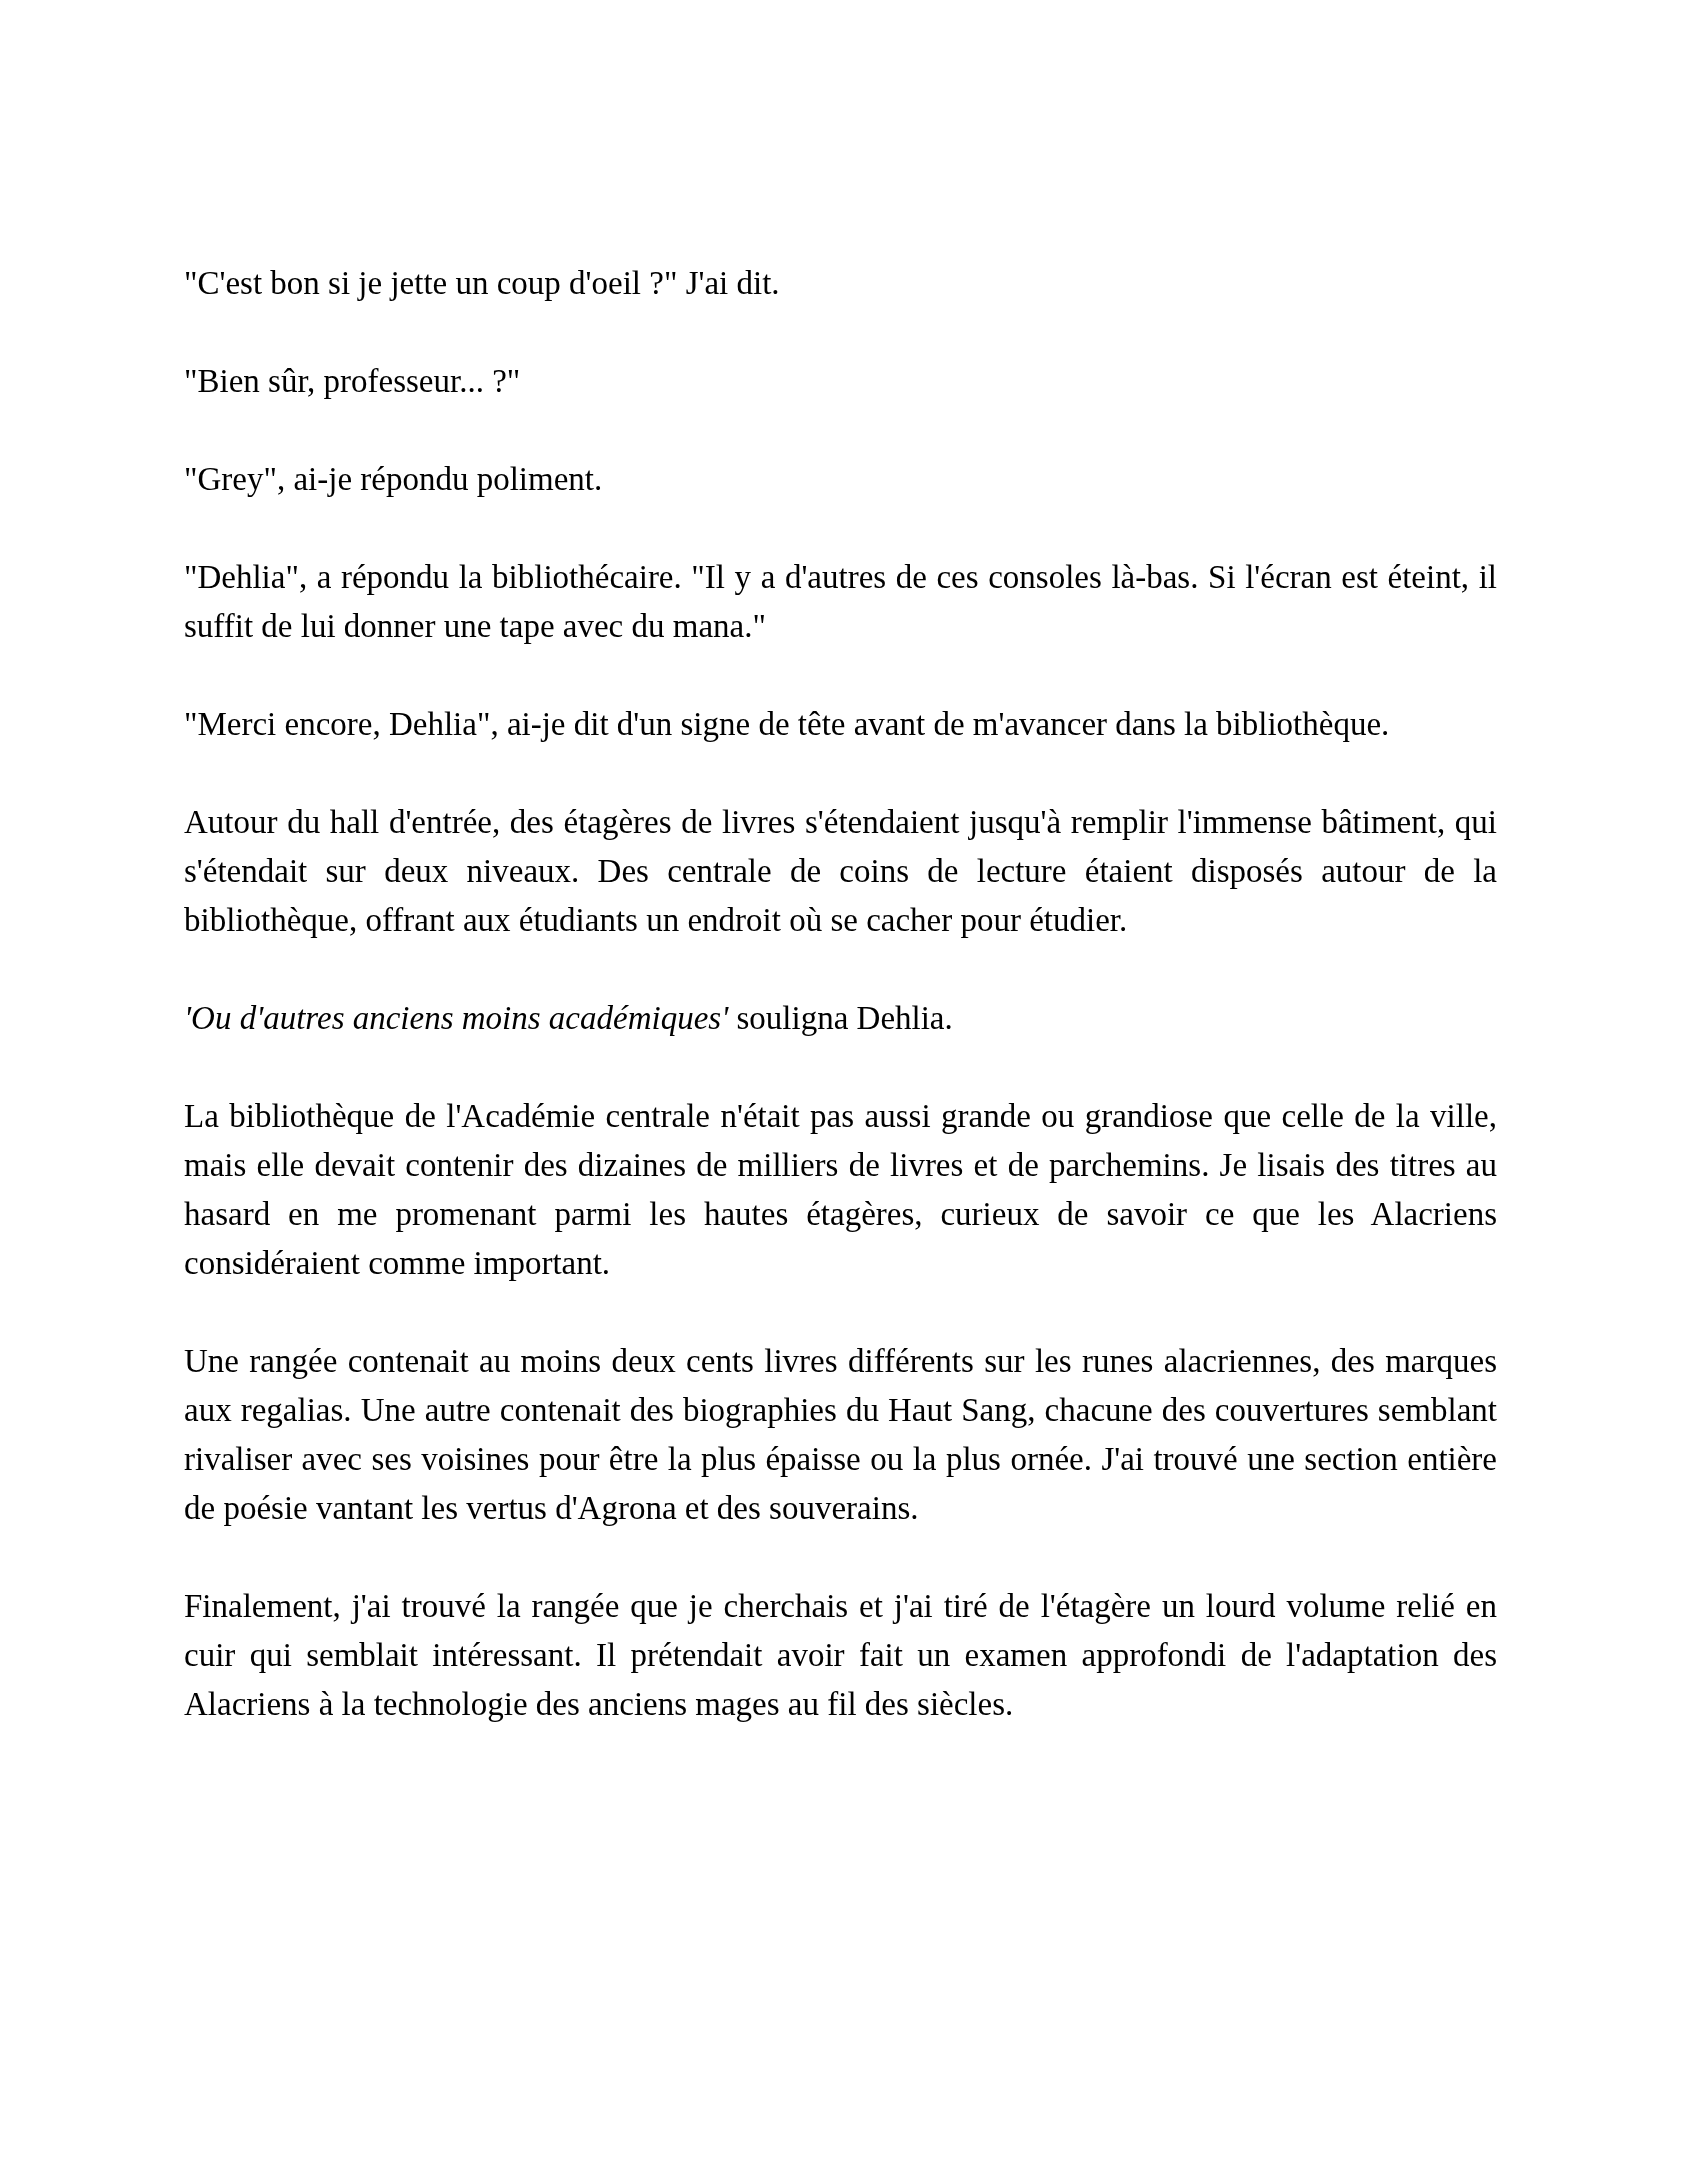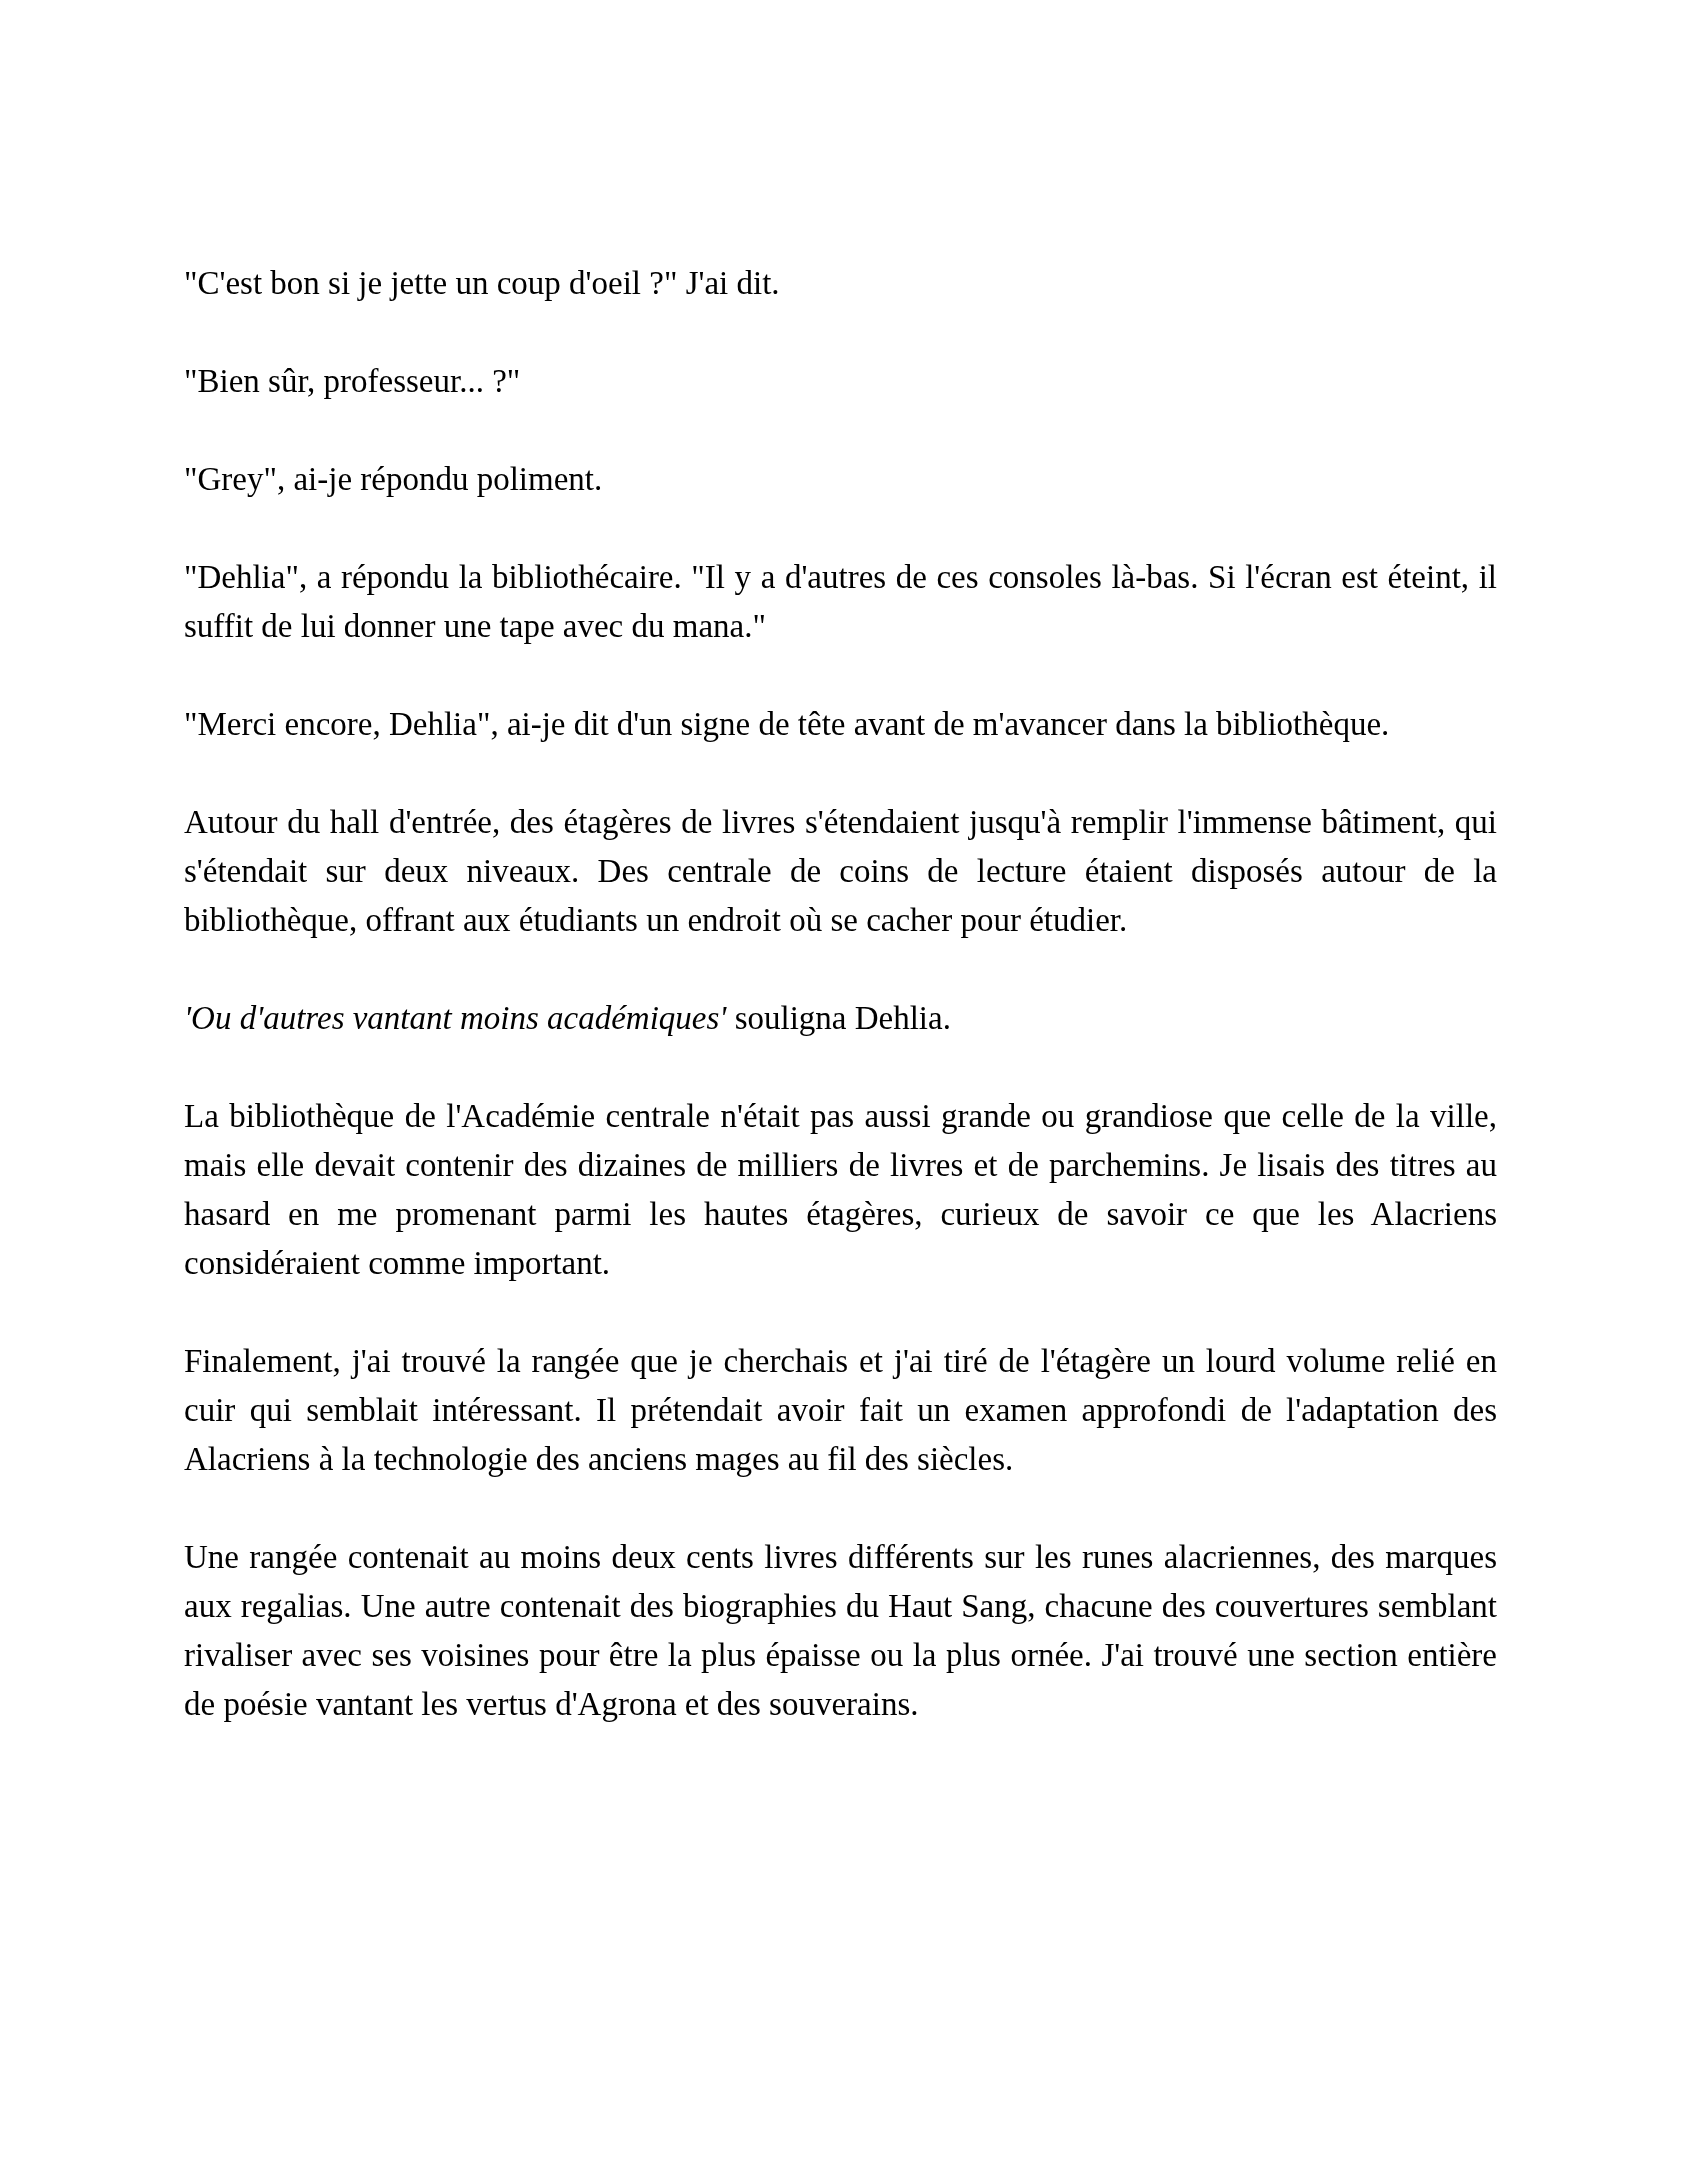--- a/index.html
+++ b/index.html
@@ -37,19 +37,19 @@
 <body>
 
 <div class="page">
   <div class="text-block">
     <p>"C'est bon si je jette un coup d'oeil ?" J'ai dit.</p>
     <p>"Bien sûr, professeur... ?"</p>
     <p>"Grey", ai-je répondu poliment.</p>
     <p>"Dehlia", a répondu la bibliothécaire. "Il y a d'autres de ces consoles là-bas. Si l'écran est éteint, il suffit de lui donner une tape avec du mana."</p>
     <p>"Merci encore, Dehlia", ai-je dit d'un signe de tête avant de m'avancer dans la bibliothèque.</p>
     <p>Autour du hall d'entrée, des étagères de livres s'étendaient jusqu'à remplir l'immense bâtiment, qui s'étendait sur deux niveaux. Des centrale de coins de lecture étaient disposés autour de la bibliothèque, offrant aux étudiants un endroit où se cacher pour étudier.</p>
-    <p><span class="italic">'Ou d'autres vantant moins académiques'</span><span> souligna Dehlia.</span></p>
+    <p><span class="italic">'Ou d'autres anciens moins académiques'</span><span> souligna Dehlia.</span></p>
     <p>La bibliothèque de l'Académie centrale n'était pas aussi grande ou grandiose que celle de la ville, mais elle devait contenir des dizaines de milliers de livres et de parchemins. Je lisais des titres au hasard en me promenant parmi les hautes étagères, curieux de savoir ce que les Alacriens considéraient comme important.</p>
+    <p>Une rangée contenait au moins deux cents livres différents sur les runes alacriennes, des marques aux regalias. Une autre contenait des biographies du Haut Sang, chacune des couvertures semblant rivaliser avec ses voisines pour être la plus épaisse ou la plus ornée. J'ai trouvé une section entière de poésie vantant les vertus d'Agrona et des souverains.</p>
     <p>Finalement, j'ai trouvé la rangée que je cherchais et j'ai tiré de l'étagère un lourd volume relié en cuir qui semblait intéressant. Il prétendait avoir fait un examen approfondi de l'adaptation des Alacriens à la technologie des anciens mages au fil des siècles.</p>
-    <p>Une rangée contenait au moins deux cents livres différents sur les runes alacriennes, des marques aux regalias. Une autre contenait des biographies du Haut Sang, chacune des couvertures semblant rivaliser avec ses voisines pour être la plus épaisse ou la plus ornée. J'ai trouvé une section entière de poésie vantant les vertus d'Agrona et des souverains.</p>
   </div>
 </div>
 
 
 </body></html>

